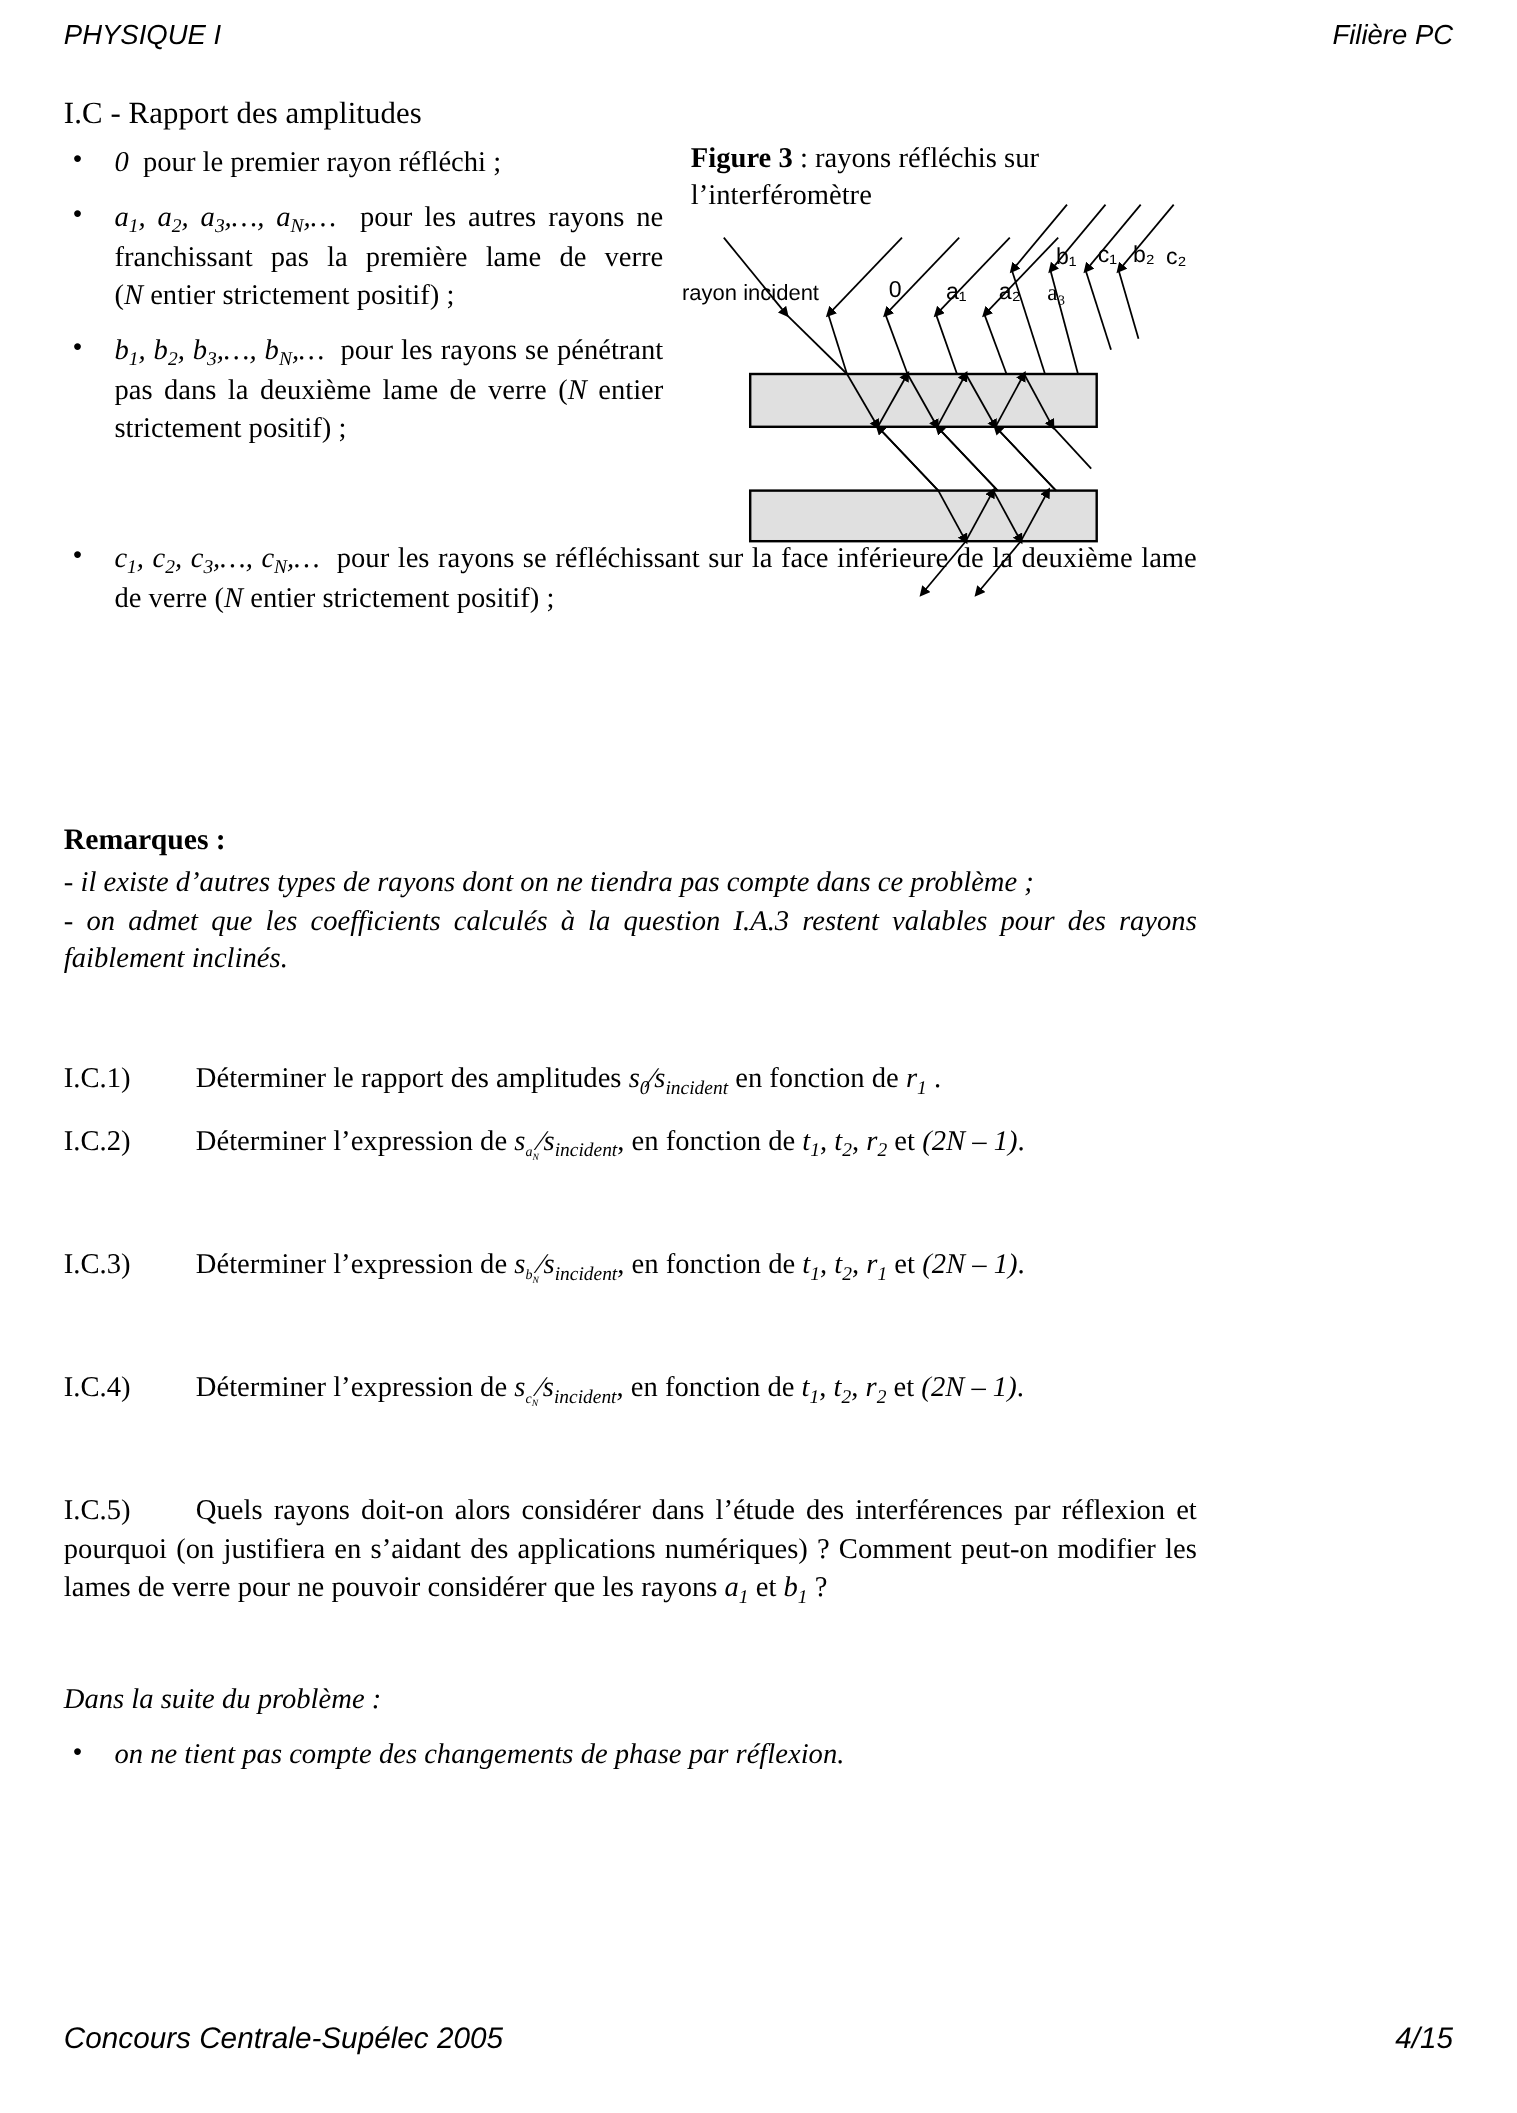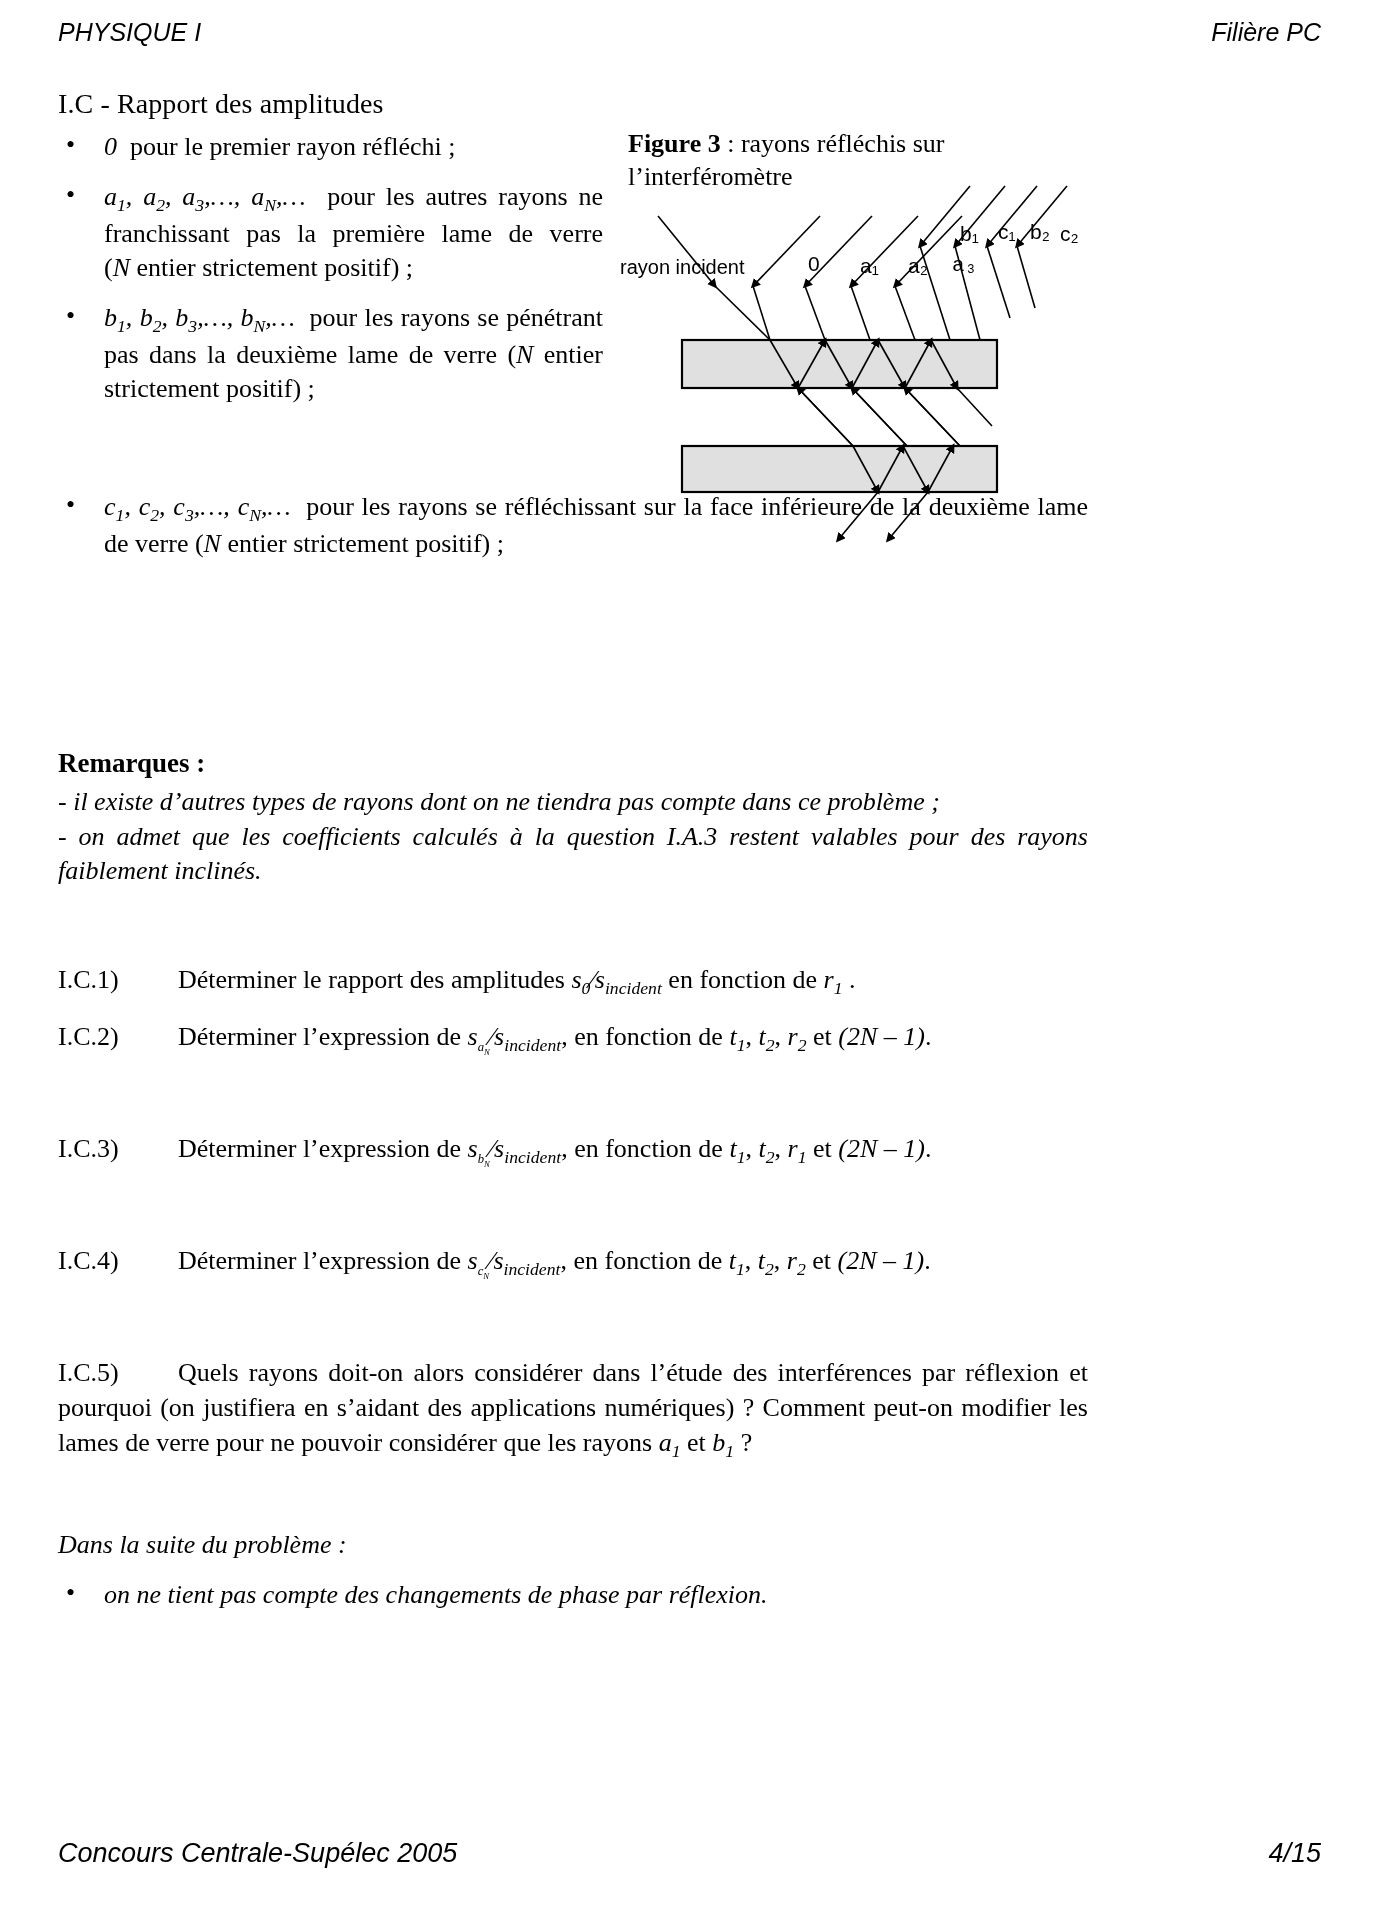--- a/index.html
+++ b/index.html
@@ -307,21 +307,21 @@
         <line x1="258" y1="324" x2="218" y2="372"></line>
         <line x1="308" y1="324" x2="268" y2="372"></line>
       </g>
     </svg>
 
     <div style="position:absolute; left:0px; top:128px; font-family:'Liberation Sans',sans-serif; font-size:20px;">rayon incident</div>
 
     <div style="position:absolute; left:188px; top:124px; font-family:'Liberation Sans',sans-serif; font-size:21px;">0</div>
     <div style="position:absolute; left:240px; top:126px; font-family:'Liberation Sans',sans-serif; font-size:21px;">a₁</div>
     <div style="position:absolute; left:288px; top:126px; font-family:'Liberation Sans',sans-serif; font-size:21px;">a₂</div>
-    <div style="position:absolute; left:332px; top:126px; font-family:Liberation Mono, monospace; font-size:21px;">a₃</div>
+    <div style="position:absolute; left:332px; top:126px; font-family:Liberation Serif, serif; font-size:21px;">a₃</div>
 
     <div style="position:absolute; left:340px; top:94px; font-family:'Liberation Sans',sans-serif; font-size:21px;">b₁</div>
     <div style="position:absolute; left:378px; top:92px; font-family:'Liberation Sans',sans-serif; font-size:21px;">c₁</div>
     <div style="position:absolute; left:410px; top:92px; font-family:'Liberation Sans',sans-serif; font-size:21px;">b₂</div>
     <div style="position:absolute; left:440px; top:94px; font-family:'Liberation Sans',sans-serif; font-size:21px;">c₂</div>
   </div>
 
   <div class="remarks-title">Remarques :</div>
   <div class="remarks">
     <p>- il existe d’autres types de rayons dont on ne tiendra pas compte dans ce problème ;</p>

